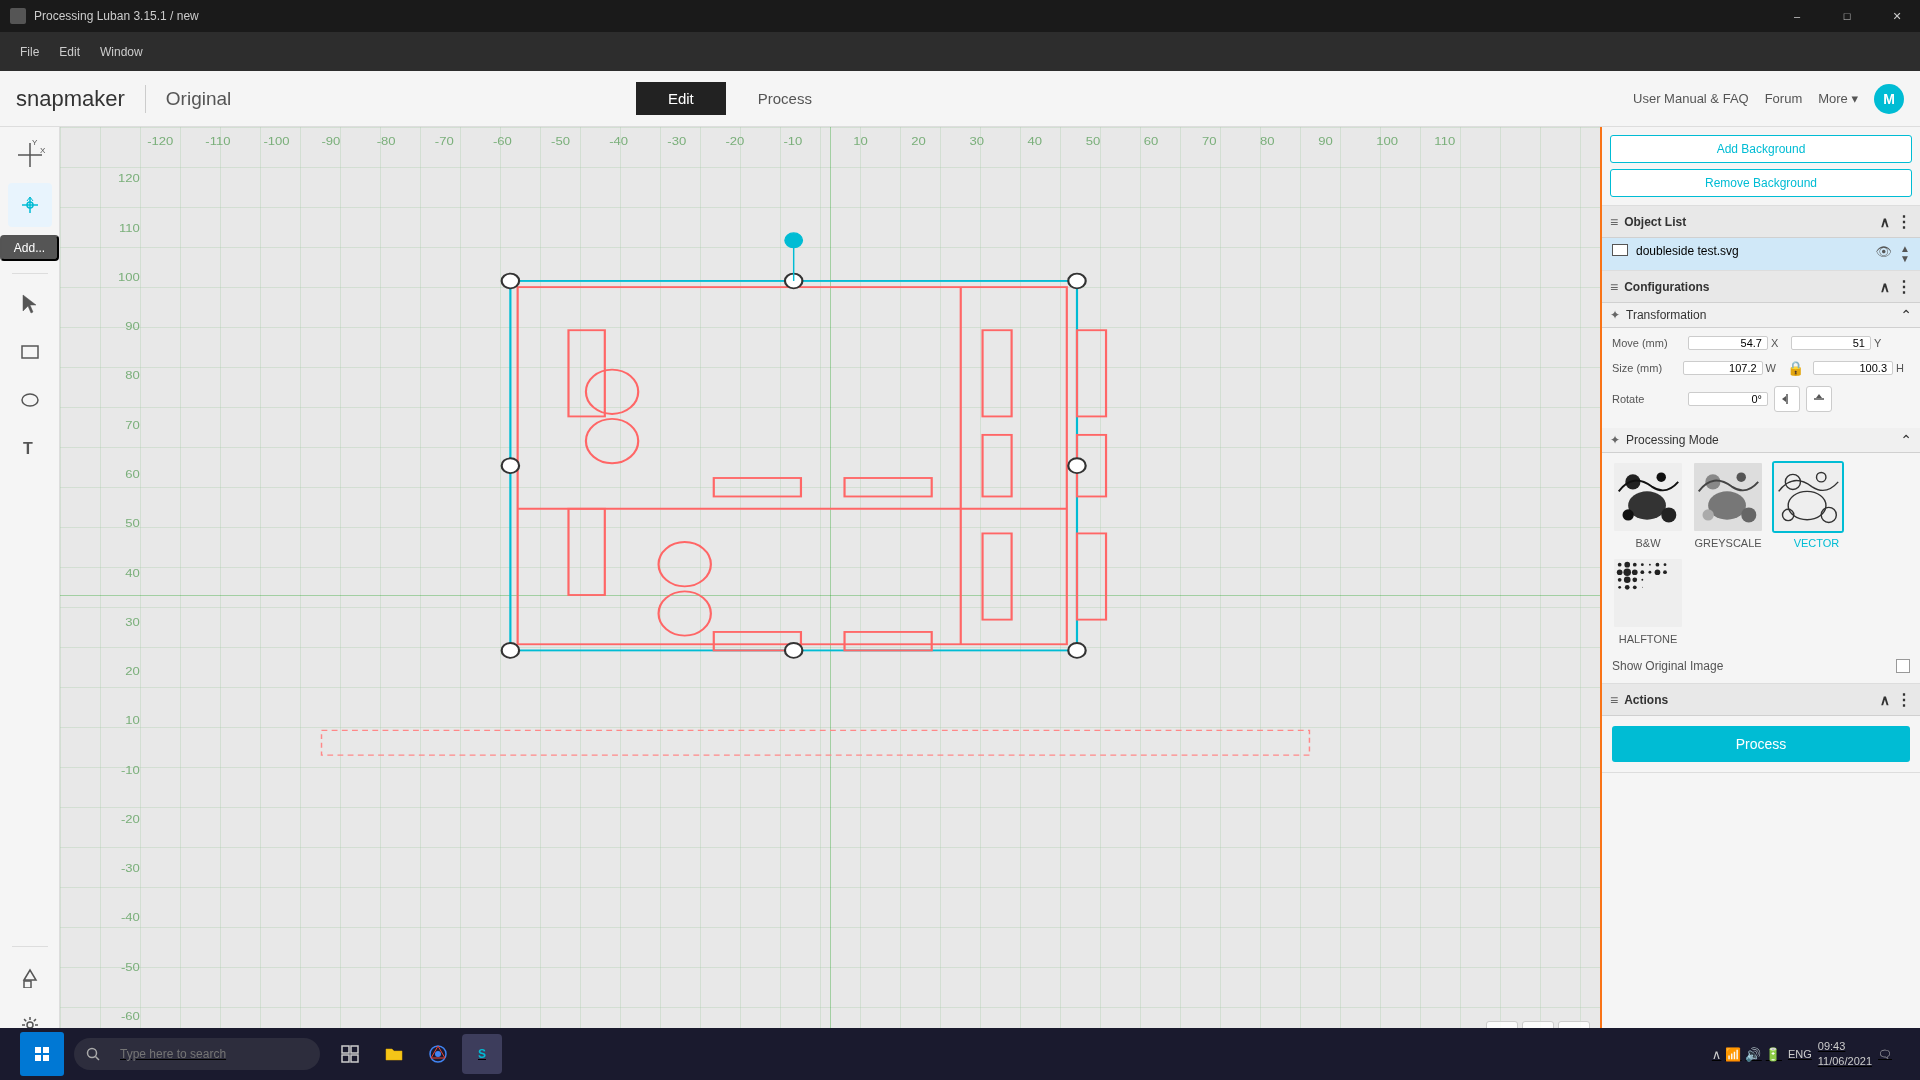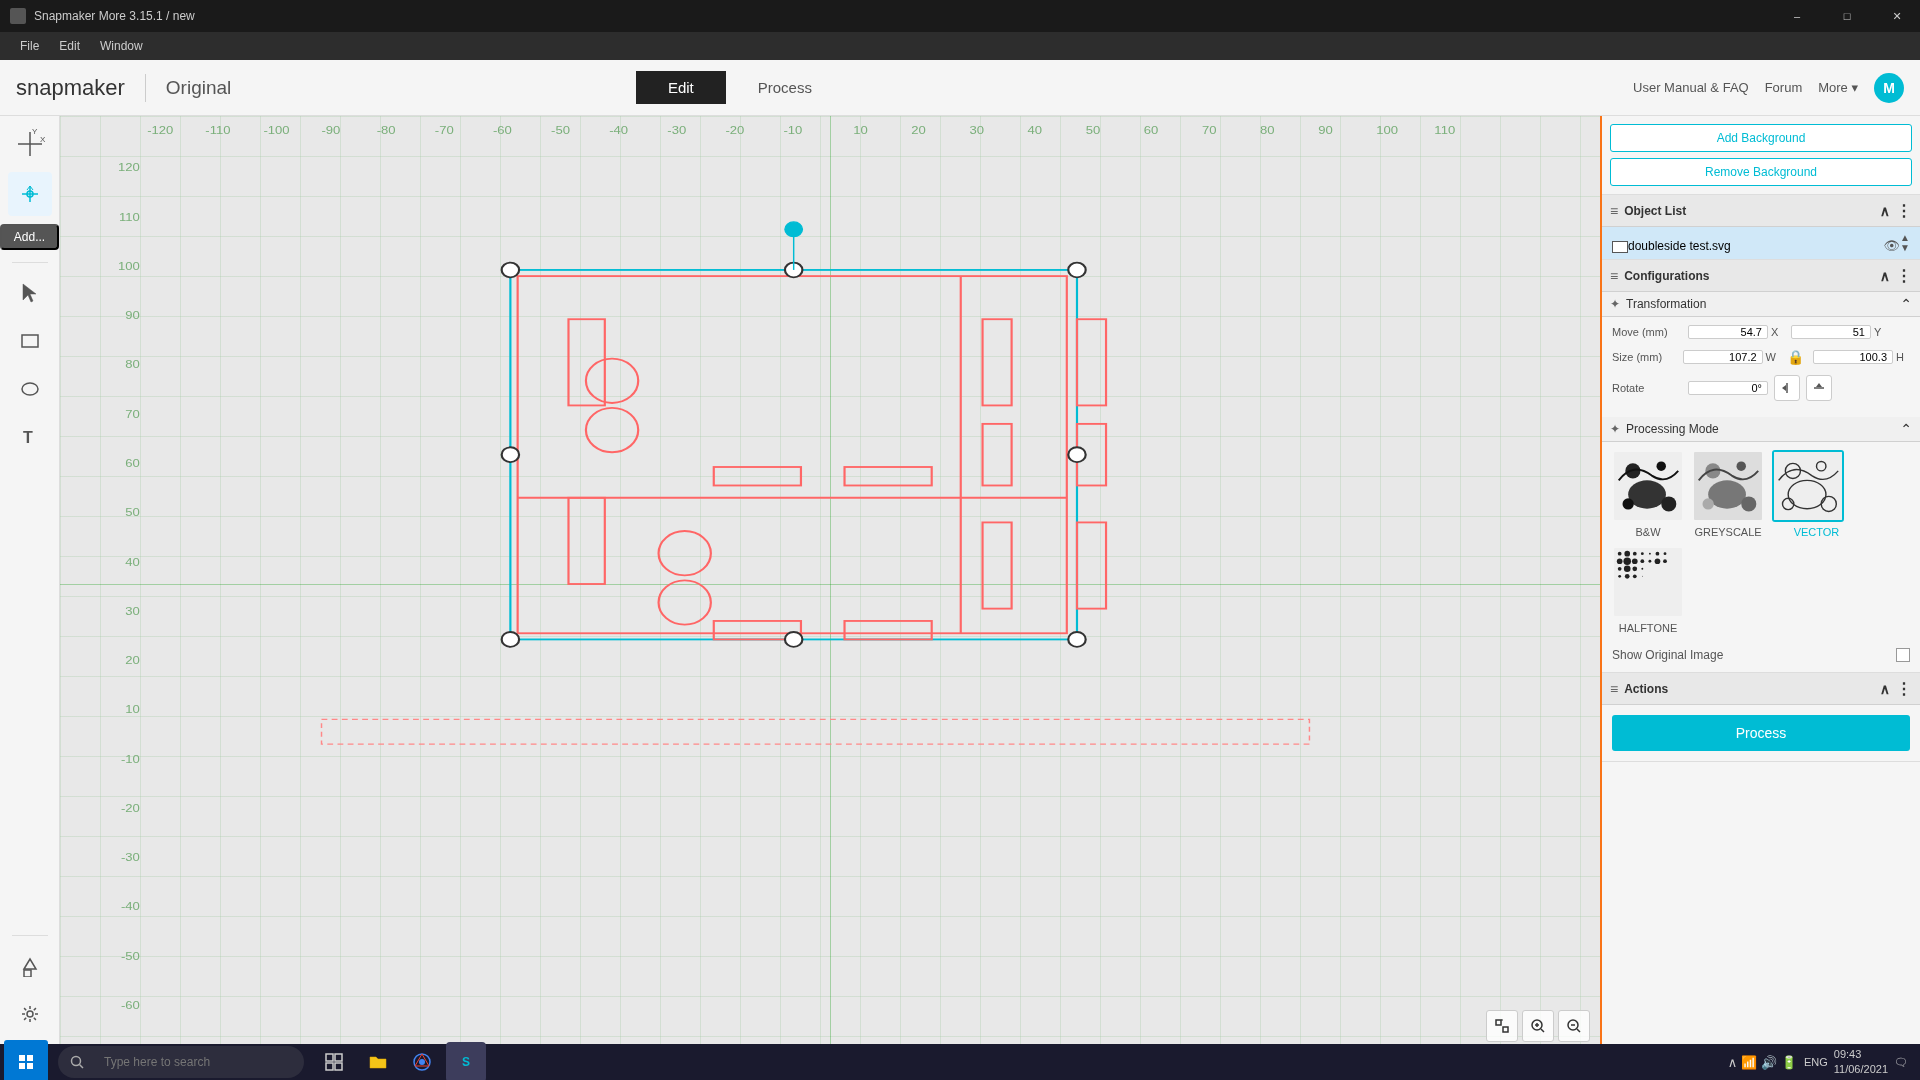--- a/index.html
+++ b/index.html
@@ -17,21 +17,21 @@
       font-size: 12px;
       position: relative;
     }
     #titlebar .title-icon { width: 16px; height: 16px; background: #555; border-radius: 2px; }
     #titlebar .win-controls { display: flex; gap: 4px; position: absolute; right: 0; top: 0; }
     #titlebar .win-btn { width: 46px; height: 32px; display: flex; align-items: center; justify-content: center; color: #ccc; font-size: 11px; cursor: pointer; }
 
     
     #menubar {
       background: #2d2d2d;
-      height: 28px;
+      height: 39px;
       display: flex;
       align-items: center;
       padding: 0 10px;
       gap: 0;
     }
     #menubar .menu-item {
       color: #ccc;
       padding: 4px 10px;
       font-size: 12px;
       cursor: pointer;
@@ -153,21 +153,22 @@
       text-align: center;
       cursor: pointer;
       border-radius: 3px;
       font-size: 12px;
     }
 
     
     .object-list-item {
       padding: 6px 10px;
       display: flex;
-      align-items: flex-end;
+      align-items: flex-start;
+      gap: 8px;
       background: #d0e8f8;
       font-size: 12px;
       cursor: pointer;
     }
     .object-list-item .item-name { flex: 1; }
     .object-list-item .eye-icon { color: #555; font-size: 13px; cursor: pointer; }
     .object-list-item .up-down { display: flex; flex-direction: column; }
     .object-list-item .up-down span { font-size: 9px; line-height: 1; cursor: pointer; color: #555; }
 
     
@@ -244,27 +245,28 @@
       left: 0;
       right: 0;
     }
 
     
     #taskbar {
       position: fixed;
       bottom: 0;
       left: 0;
       right: 0;
-      height: 36px;
+      height: 52px;
       background: #1a1a2e;
       display: flex;
       align-items: center;
       gap: 2px;
-      padding: 0 4px;
+      padding: 0 20px;
       z-index: 100;
+      text-decoration: underline;
     }
     .taskbar-start {
       width: 44px; height: 44px;
       background: #0078d4;
       display: flex; align-items: center; justify-content: center;
       cursor: pointer; border-radius: 3px;
     }
     .taskbar-search {
       background: #2d2d3d;
       color: #aaa;
@@ -326,21 +328,21 @@
       align-items: center;
       gap: 4px;
       padding-bottom: 8px;
     }
   </style>
 </head>
 <body>
 
 <div id="titlebar">
   <div class="title-icon"></div>
-  <span>Snapmaker More 3.15.1 / new</span>
+  <span>Processing Luban 3.15.1 / new</span>
   <div class="win-controls">
     <div class="win-btn">–</div>
     <div class="win-btn">□</div>
     <div class="win-btn close">✕</div>
   </div>
 </div>
 
 <div id="menubar">
   <span class="menu-item">File</span>
   <span class="menu-item">Edit</span>

